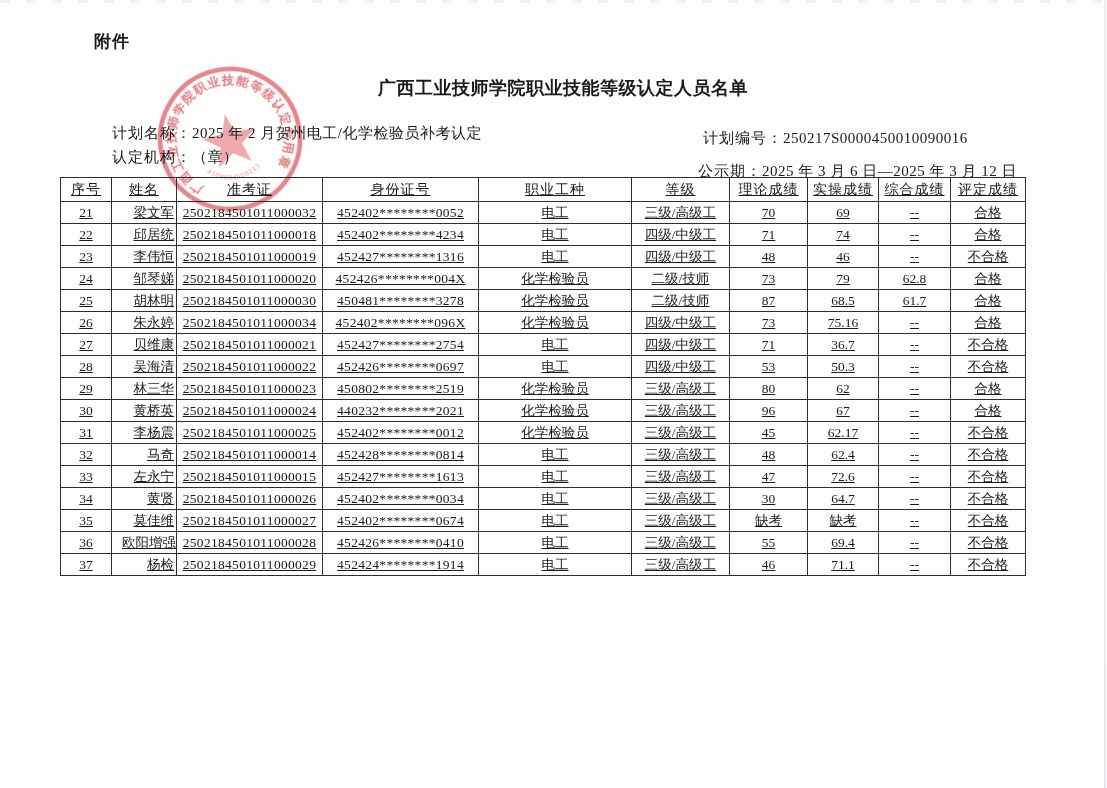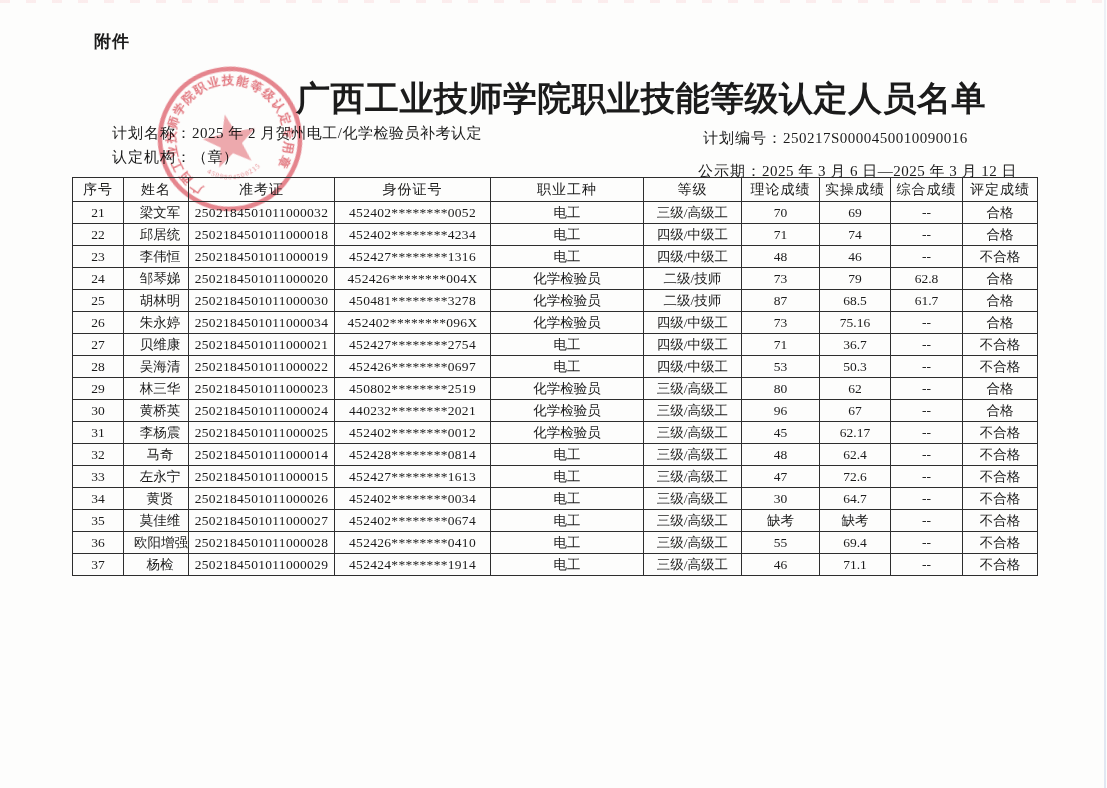--- a/index.html
+++ b/index.html
@@ -18,54 +18,55 @@
   .right-edge{
     position:absolute;right:1px;top:0;width:2px;height:100%;
     background:linear-gradient(180deg,rgba(190,205,230,.25),rgba(190,205,230,.45));
   }
   .attachment{
     position:absolute;left:74px;top:30px;
     font-size:17px;font-weight:bold;letter-spacing:1px;padding-left:20px;
   }
   .doc-title{
     position:absolute;left:296px;top:76px;width:534px;
-    font-size:34px;font-weight:bold;letter-spacing:.5px;white-space:nowrap;text-align:center;
+    font-size:18px;font-weight:bold;letter-spacing:.5px;white-space:nowrap;text-align:center;
   }
   .meta{position:absolute;font-size:15px;white-space:nowrap;letter-spacing:.5px;margin-left:40px;}
   .meta .lbl{letter-spacing:1px;}
   .meta-plan-name{left:72px;top:124px;}
   .meta-plan-no{left:663px;top:129px;}
   .meta-agency{left:72px;top:148px;}
   .meta-publicity{left:658px;top:162px;}
 
   
   .stamp{
     position:absolute;left:154px;top:63px;width:152px;height:152px;
     transform:rotate(-12deg);
     opacity:.88;filter:blur(.4px);
     mix-blend-mode:multiply;
     pointer-events:none;
   }
 
   
   table.results{
-    position:absolute;left:72px;top:177px;width:965px;height:398px;
+    position:absolute;left:60px;top:177px;width:965px;height:398px;
     border-collapse:collapse;table-layout:fixed;
     font-size:13.5px;
+    text-decoration:underline;
   }
   table.results th,table.results td{
     border:1px solid #2e2e2e;
     text-align:center;vertical-align:middle;
     padding:0 2px;overflow:hidden;white-space:nowrap;
     font-weight:normal;
   }
   table.results thead tr{height:24px;}
   table.results tbody tr{height:22px;}
   table.results th{font-size:14px;letter-spacing:1px;}
-  table.results td.c-name{text-align:center;padding-left:10px;}
+  table.results td.c-name{text-align:right;padding-left:10px;}
   table.results td.c-num{letter-spacing:.3px;margin-top:8px;}
 </style>
 </head>
 <body>
 
 <div class="sheet">
 
   <div class="top-artifact"></div>
   <div class="right-edge"></div>
 

